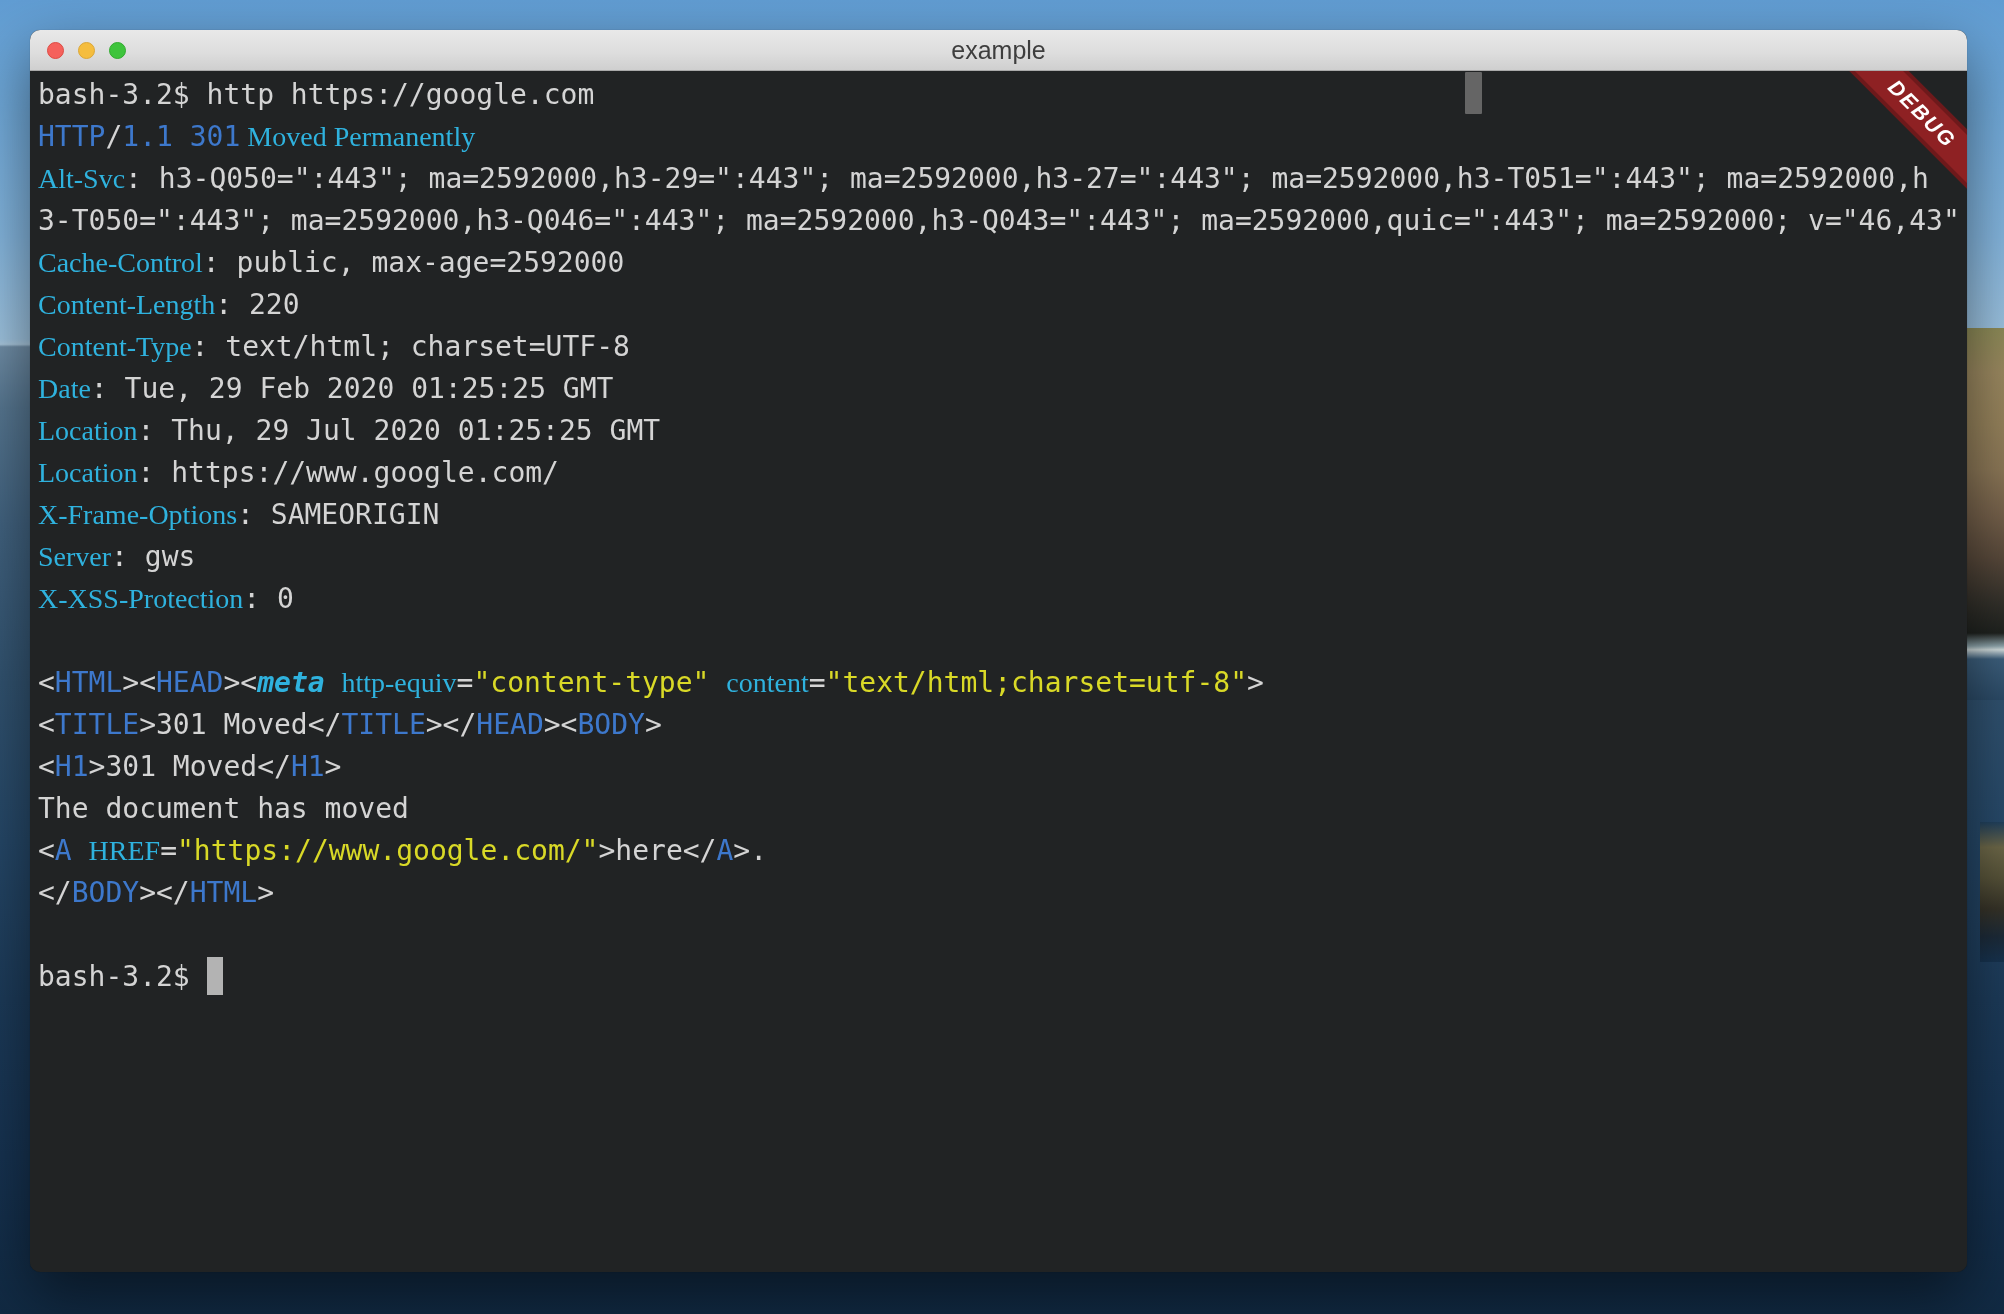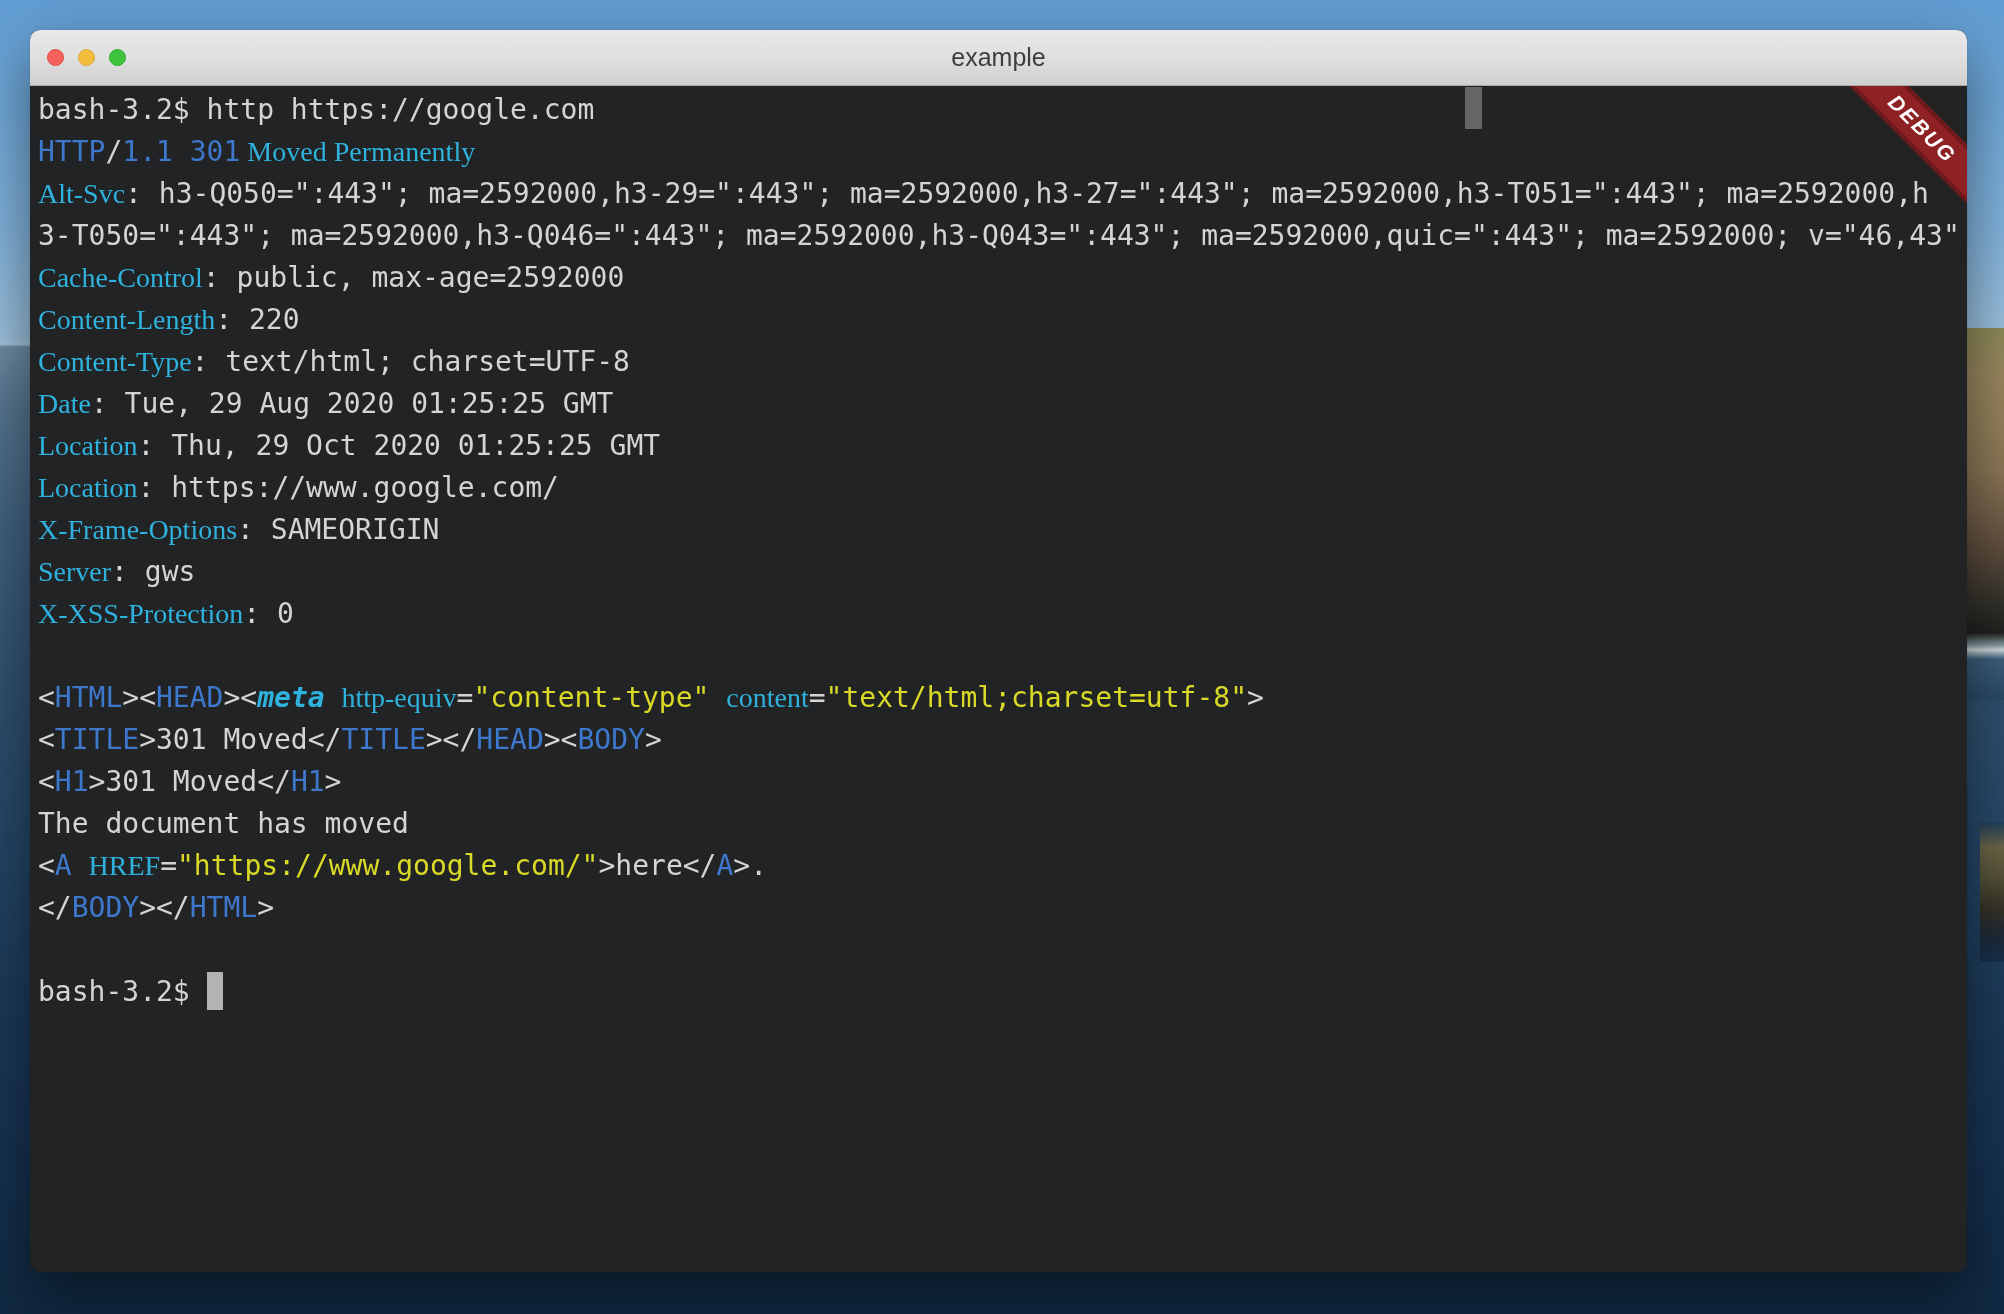--- a/index.html
+++ b/index.html
@@ -28,21 +28,21 @@
   }
 
   
   .window {
     position:absolute; left:30px; top:30px; width:1937px; height:1242px;
     border-radius:10px; overflow:hidden;
     box-shadow:0 24px 60px rgba(0,0,0,0.5), 0 0 1px rgba(0,0,0,0.4);
     background:var(--terminal-bg, #212324);
   }
   .titlebar {
-    position:relative; height:56px;
+    position:relative; height:41px;
     background:linear-gradient(180deg,#e9e9e9 0%, #dedede 55%, #cfcfcf 100%);
     border-bottom:1px solid #a9a9a9;
     display:flex; align-items:center; justify-content:center;
   }
   .titlebar-title { font-size:25px; color:#3e3e3e; }
   .traffic-lights { position:absolute; left:17px; top:0; height:100%; display:flex; align-items:center; gap:14px; }
   .tl { width:17px; height:17px; border-radius:50%; }
   .tl.red    { background:var(--tl-red, #f5615c);    border:1px solid #dd4b43; }
   .tl.yellow { background:var(--tl-yellow, #f5bd3e); border:1px solid #dba738; }
   .tl.green  { background:var(--tl-green, #3ec43c);  border:1px solid #31ab2f; }
@@ -112,22 +112,22 @@
       <div class="ribbon-band">DEBUG</div>
     </div>
     <div id="term-lines">
         <div class="term-line"><span class="seg-w">bash-3.2$ http https://google.com</span></div>
         <div class="term-line"><span class="seg-b">HTTP</span><span class="seg-w">/</span><span class="seg-b">1.1</span><span class="seg-w"> </span><span class="seg-b">301</span><span class="seg-c"> Moved Permanently</span></div>
         <div class="term-line"><span class="seg-c">Alt-Svc</span><span class="seg-w">: h3-Q050=":443"; ma=2592000,h3-29=":443"; ma=2592000,h3-27=":443"; ma=2592000,h3-T051=":443"; ma=2592000,h</span></div>
         <div class="term-line"><span class="seg-w">3-T050=":443"; ma=2592000,h3-Q046=":443"; ma=2592000,h3-Q043=":443"; ma=2592000,quic=":443"; ma=2592000; v="46,43"</span></div>
         <div class="term-line"><span class="seg-c">Cache-Control</span><span class="seg-w">: public, max-age=2592000</span></div>
         <div class="term-line"><span class="seg-c">Content-Length</span><span class="seg-w">: 220</span></div>
         <div class="term-line"><span class="seg-c">Content-Type</span><span class="seg-w">: text/html; charset=UTF-8</span></div>
-        <div class="term-line"><span class="seg-c">Date</span><span class="seg-w">: Tue, 29 Aug 2020 01:25:25 GMT</span></div>
-        <div class="term-line"><span class="seg-c">Location</span><span class="seg-w">: Thu, 29 Oct 2020 01:25:25 GMT</span></div>
+        <div class="term-line"><span class="seg-c">Date</span><span class="seg-w">: Tue, 29 Feb 2020 01:25:25 GMT</span></div>
+        <div class="term-line"><span class="seg-c">Location</span><span class="seg-w">: Thu, 29 Jul 2020 01:25:25 GMT</span></div>
         <div class="term-line"><span class="seg-c">Location</span><span class="seg-w">: https://www.google.com/</span></div>
         <div class="term-line"><span class="seg-c">X-Frame-Options</span><span class="seg-w">: SAMEORIGIN</span></div>
         <div class="term-line"><span class="seg-c">Server</span><span class="seg-w">: gws</span></div>
         <div class="term-line"><span class="seg-c">X-XSS-Protection</span><span class="seg-w">: 0</span></div>
         <div class="term-line">&nbsp;</div>
         <div class="term-line"><span class="seg-w">&lt;</span><span class="seg-b">HTML</span><span class="seg-w">&gt;&lt;</span><span class="seg-b">HEAD</span><span class="seg-w">&gt;&lt;</span><span class="seg-m">meta</span><span class="seg-w"> </span><span class="seg-c">http-equiv</span><span class="seg-w">=</span><span class="seg-y">"content-type"</span><span class="seg-w"> </span><span class="seg-c">content</span><span class="seg-w">=</span><span class="seg-y">"text/html;charset=utf-8"</span><span class="seg-w">&gt;</span></div>
         <div class="term-line"><span class="seg-w">&lt;</span><span class="seg-b">TITLE</span><span class="seg-w">&gt;301 Moved&lt;/</span><span class="seg-b">TITLE</span><span class="seg-w">&gt;&lt;/</span><span class="seg-b">HEAD</span><span class="seg-w">&gt;&lt;</span><span class="seg-b">BODY</span><span class="seg-w">&gt;</span></div>
         <div class="term-line"><span class="seg-w">&lt;</span><span class="seg-b">H1</span><span class="seg-w">&gt;301 Moved&lt;/</span><span class="seg-b">H1</span><span class="seg-w">&gt;</span></div>
         <div class="term-line"><span class="seg-w">The document has moved</span></div>
         <div class="term-line"><span class="seg-w">&lt;</span><span class="seg-b">A</span><span class="seg-w"> </span><span class="seg-c">HREF</span><span class="seg-w">=</span><span class="seg-y">"https://www.google.com/"</span><span class="seg-w">&gt;here&lt;/</span><span class="seg-b">A</span><span class="seg-w">&gt;.</span></div>

